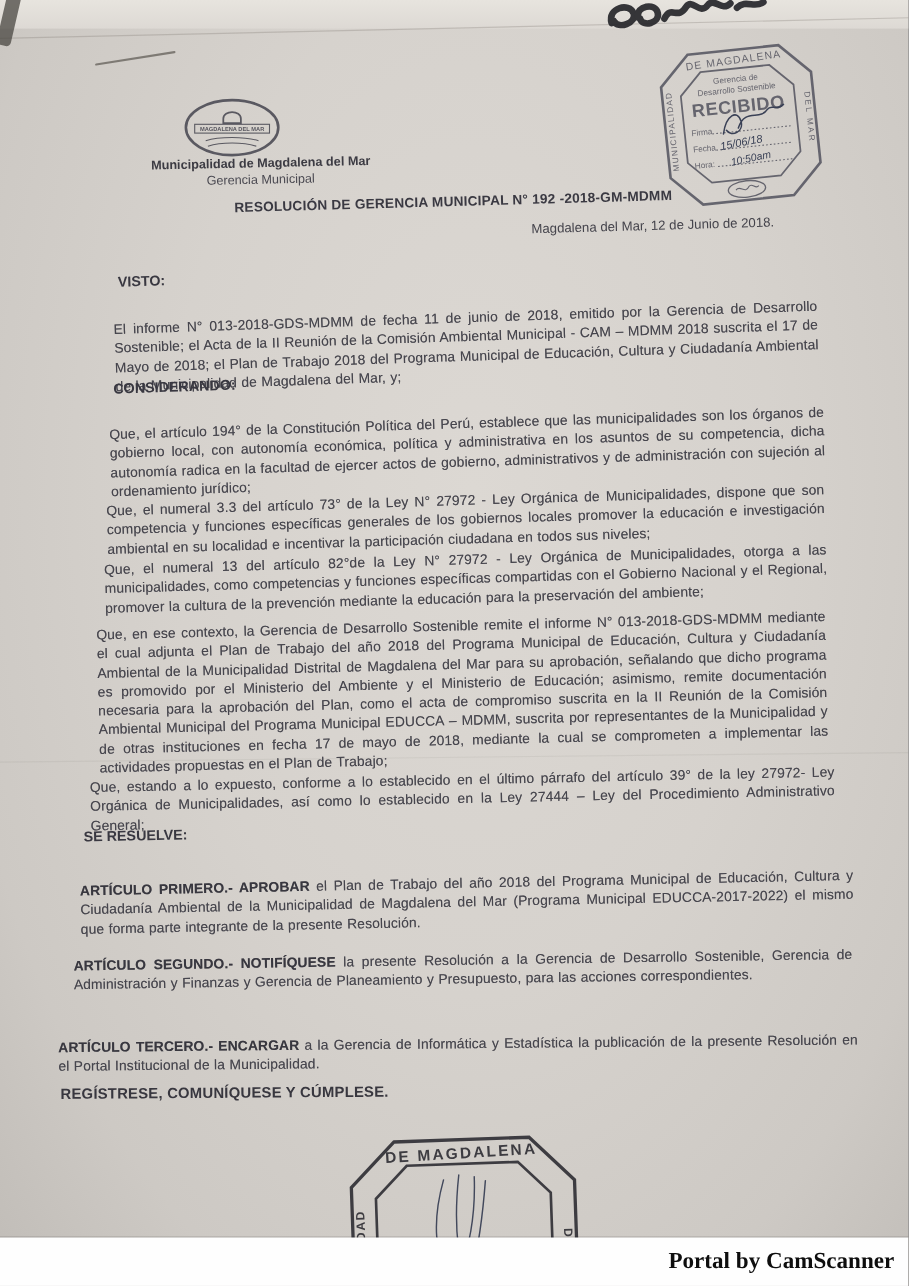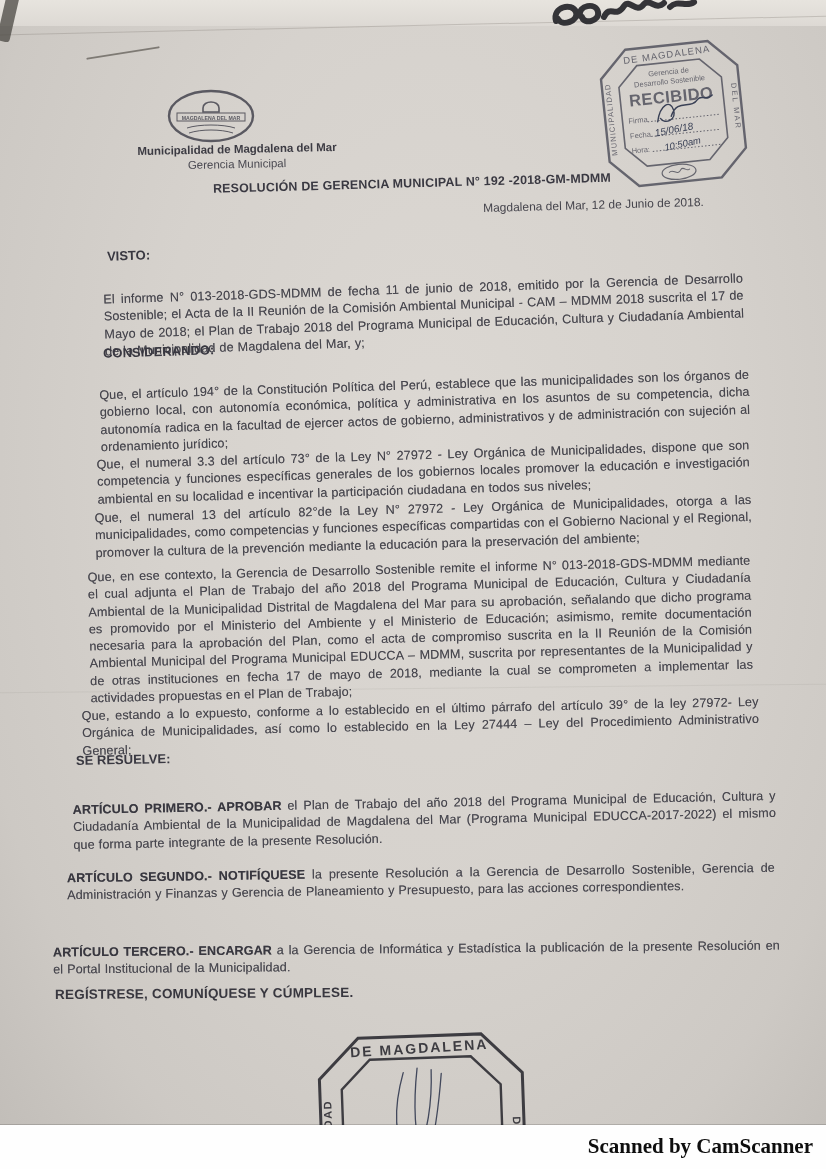--- a/index.html
+++ b/index.html
@@ -151,16 +151,16 @@
       <text x="107" y="23" text-anchor="middle" font-size="14" font-weight="bold" letter-spacing="2" fill="#35343a" transform="rotate(-1.5 107 22)">DE MAGDALENA</text>
       <text text-anchor="middle" font-size="11" font-weight="bold" letter-spacing="1.5" fill="#35343a" transform="translate(17 120) rotate(-90)">MUNICIPALIDAD</text>
       <text text-anchor="middle" font-size="11" font-weight="bold" letter-spacing="1.5" fill="#35343a" transform="translate(198 120) rotate(90)">DEL MAR</text>
       <g>
         <path class="pen" stroke-width="1.3" d="M90 42 C78 80 80 110 92 130 M104 38 C98 80 100 108 106 130 M118 40 C118 78 110 108 100 130 M128 44 C124 80 118 110 112 130"></path>
       </g>
     </g>
   </svg>
 
   <div class="footer-strip">
-    <span>Scanned by CamScanner</span>
+    <span>Portal by CamScanner</span>
   </div>
 
 </div>
 
 </body></html>

